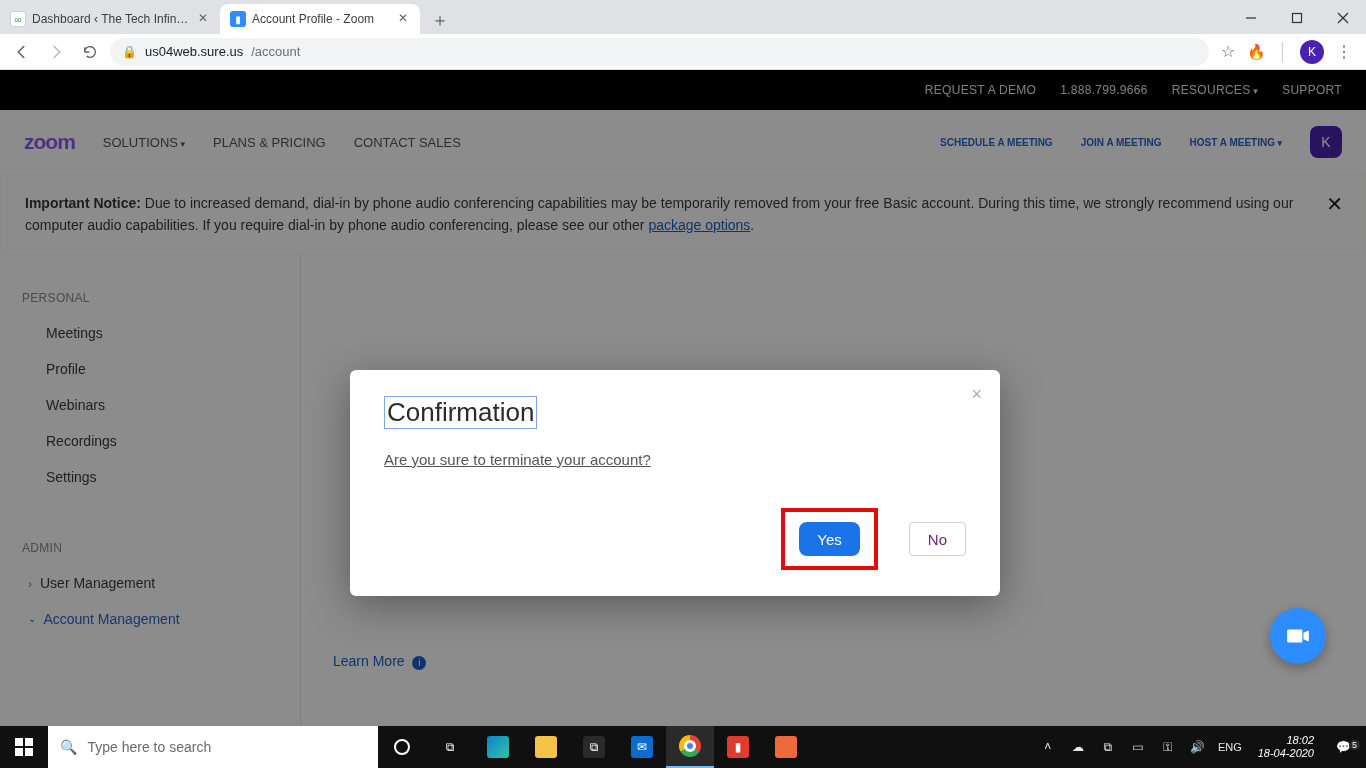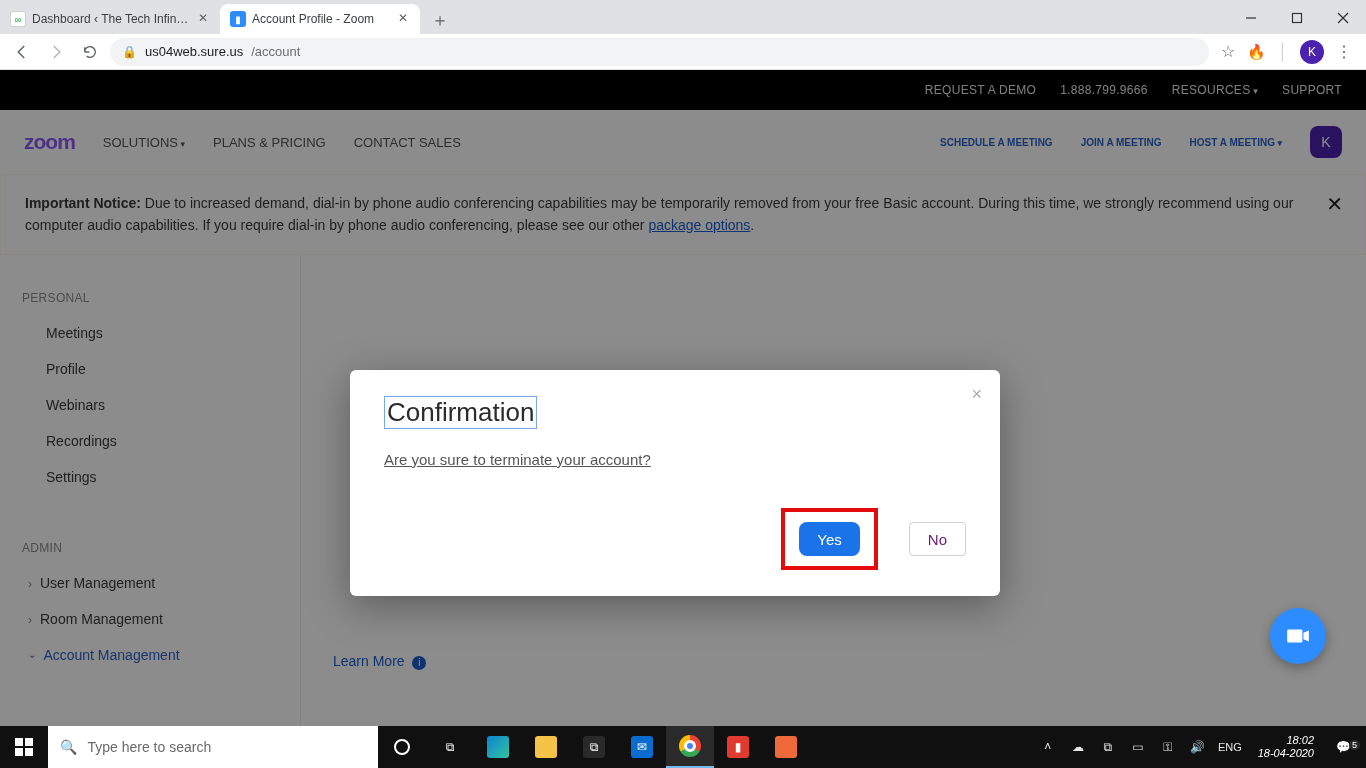--- a/index.html
+++ b/index.html
@@ -195,21 +195,20 @@
       <div class="sidebar">
         <div class="section">PERSONAL</div>
         <div class="item">Meetings</div>
         <div class="item">Profile</div>
         <div class="item">Webinars</div>
         <div class="item">Recordings</div>
         <div class="item">Settings</div>
 
         <div class="section" style="margin-top:46px;">ADMIN</div>
         <div class="item expandable">User Management</div>
-        <div class="item expandable">Room Management</div>
         <div class="item open active">Account Management</div>
       </div>
 
       <div class="divider-v"></div>
 
       <div class="content">
         <div class="term-link">Terminate my account</div>
         <div class="learn-more">
           <span>Learn More</span>
           <span class="info-icon">i</span>

